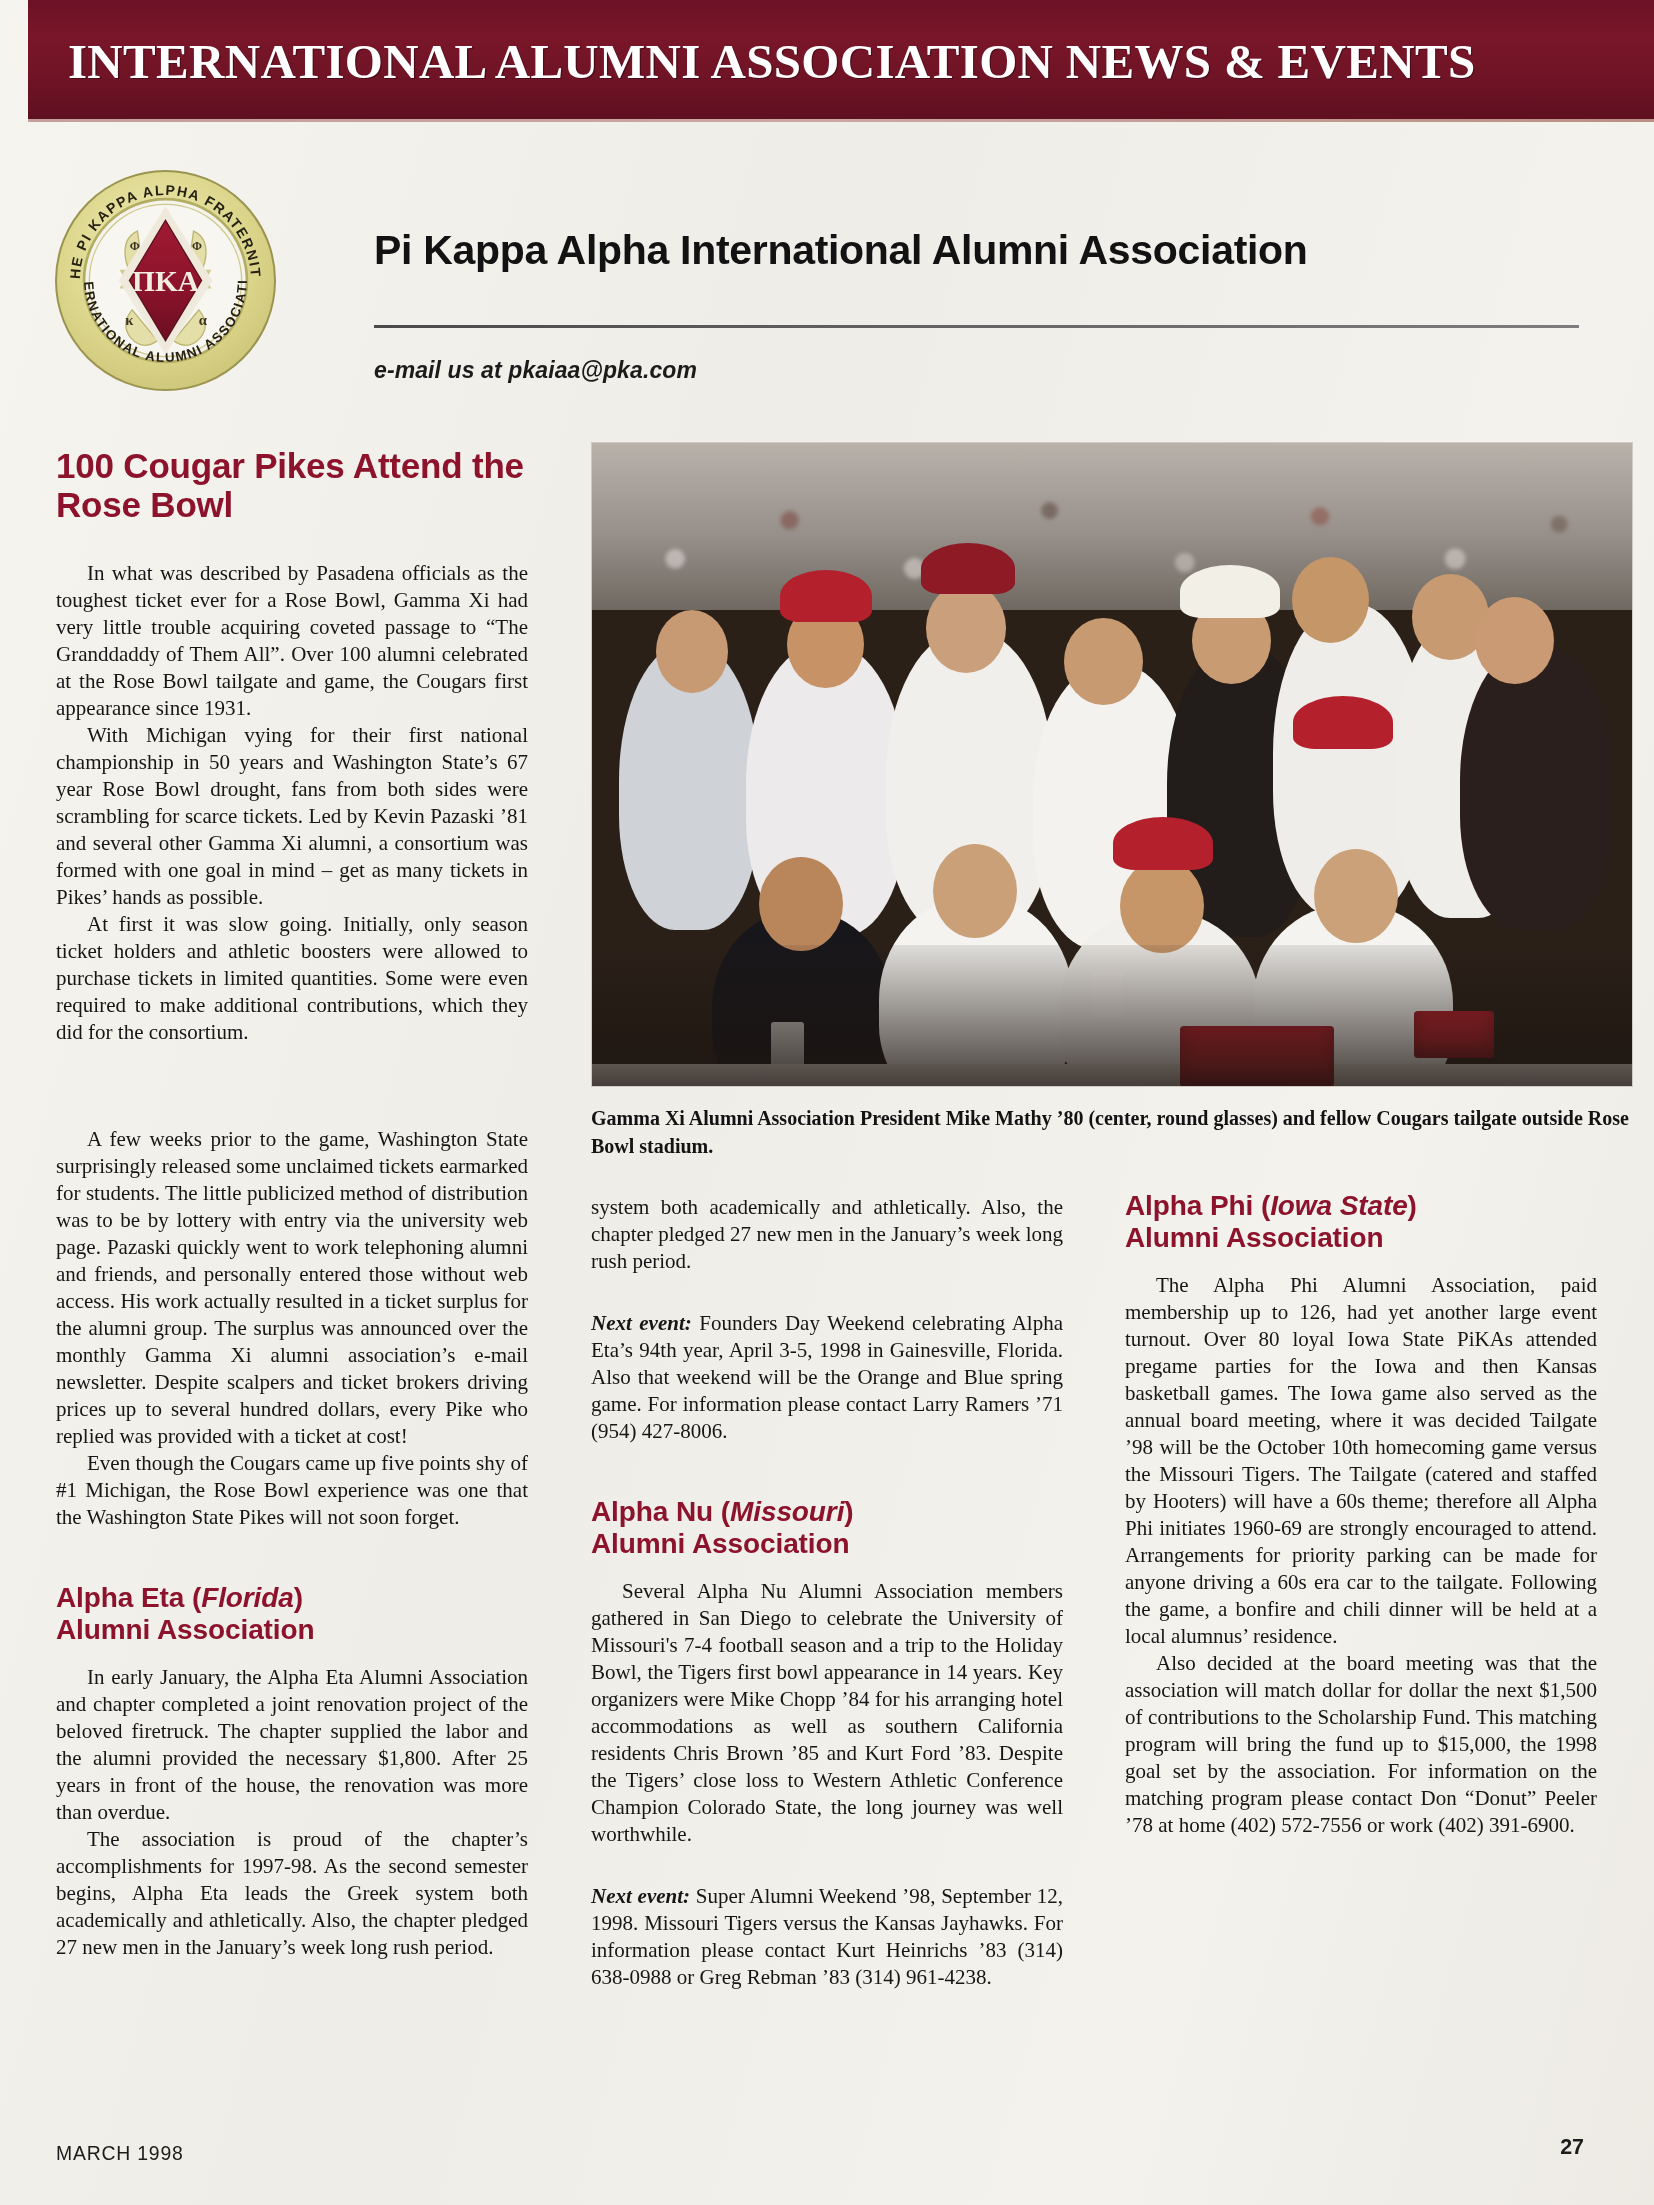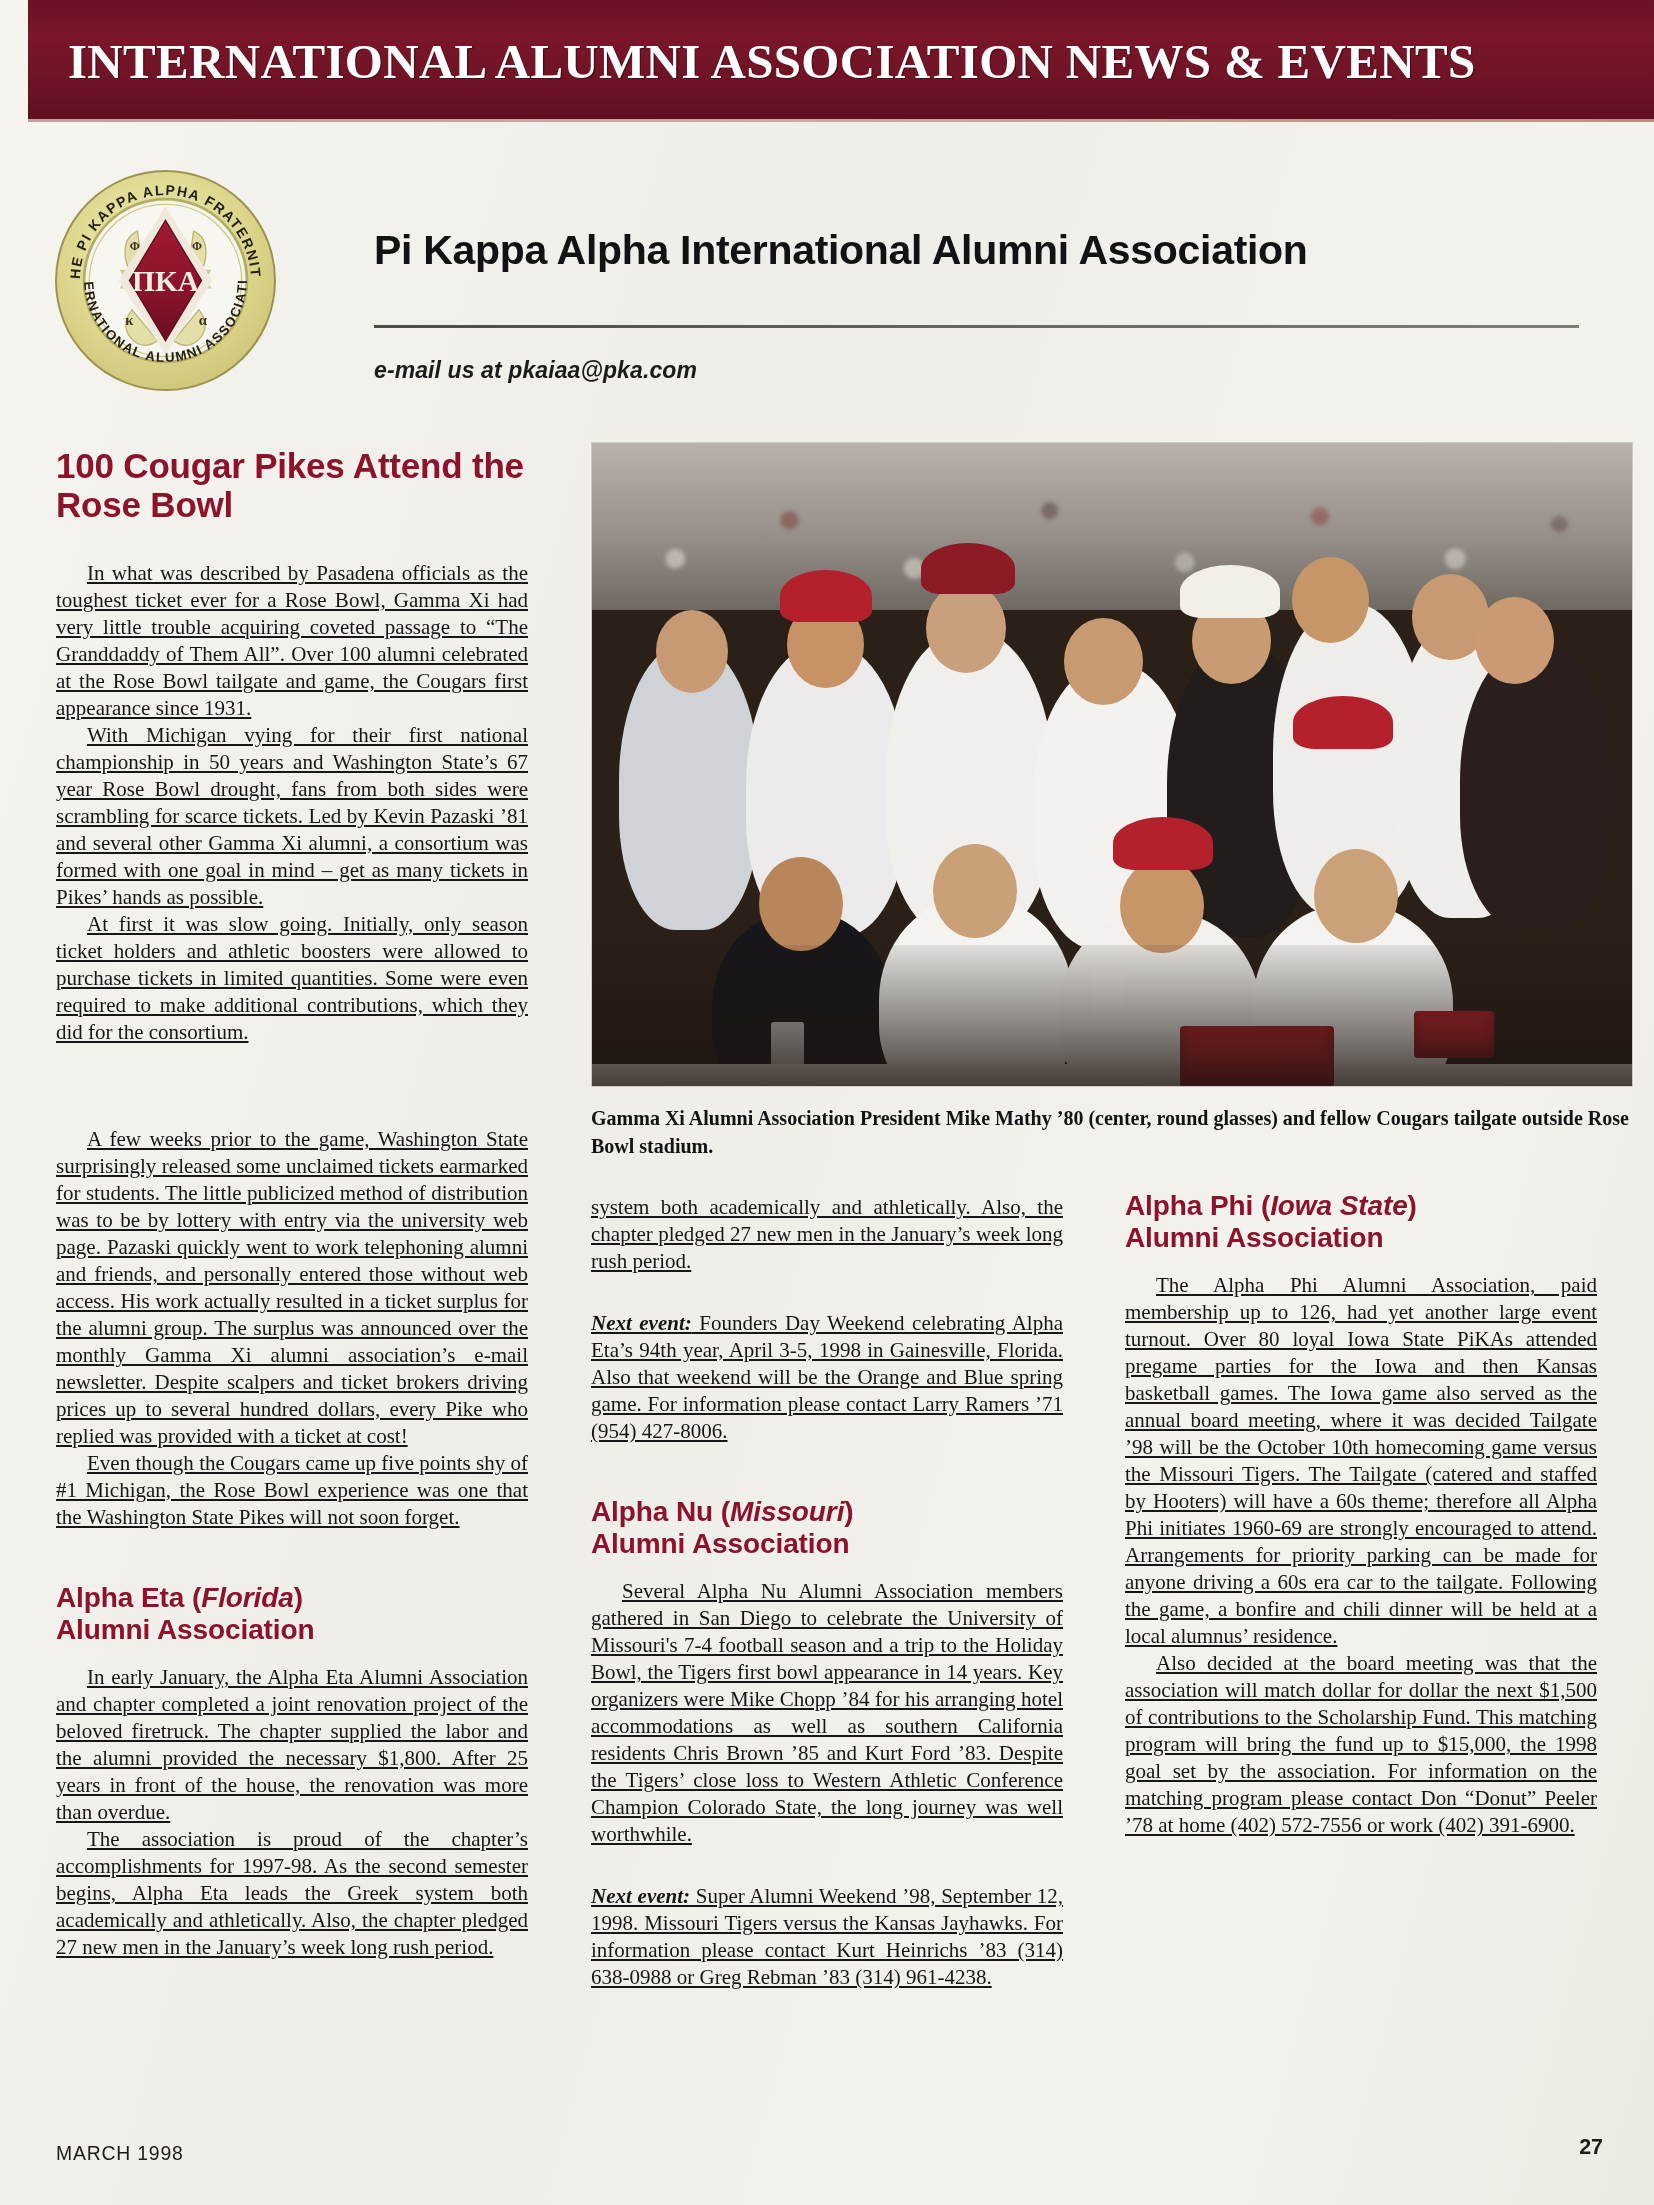--- a/index.html
+++ b/index.html
@@ -122,21 +122,21 @@
   .col{
     position:absolute;
     font-family:"Liberation Serif", serif;
     font-size:21px;
     line-height:1.285;
     color:#161616;
     text-align:justify;
     text-justify:inter-word;
     hyphens:none;
   }
-  .col p{margin:0;text-indent:31px;text-decoration:underline;}
+  .col p{margin:0;text-indent:31px;}
   .col p.noindent{text-indent:0;}
   .col h3{
     margin:0;
     font-family:"Liberation Sans", sans-serif;
     font-weight:700;
     font-size:28px;
     line-height:1.16;
     color:#8c132b;
     text-align:left;
     letter-spacing:-0.1px;
@@ -152,21 +152,21 @@
   #col2{left:591px;top:1194px;width:472px;}
   #col3{left:1125px;top:1190px;width:472px;}
 
   
   .footer-left{
     position:absolute;left:56px;top:2142px;
     font-family:Liberation Sans, sans-serif;
     font-size:19.4px;letter-spacing:0.8px;color:#1c1c1c;
   }
   .footer-right{
-    position:absolute;right:51px;top:2135px;
+    position:absolute;right:70px;top:2135px;
     font-family:"Liberation Sans", sans-serif;
     font-weight:700;font-size:21.4px;color:#1c1c1c;
   }
 </style>
 </head>
 <body>
 
 <div class="page">
 
   <div class="masthead">

